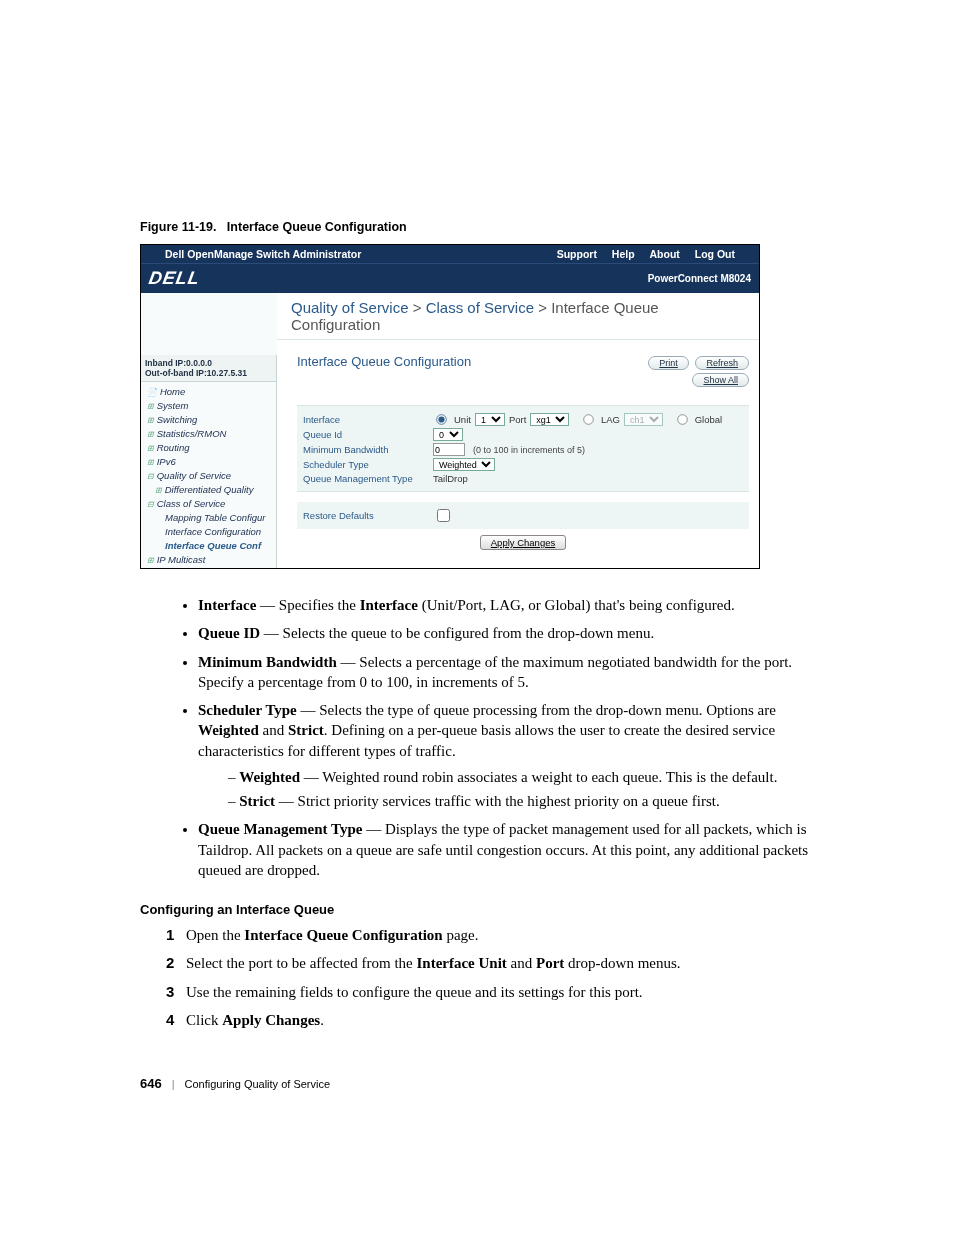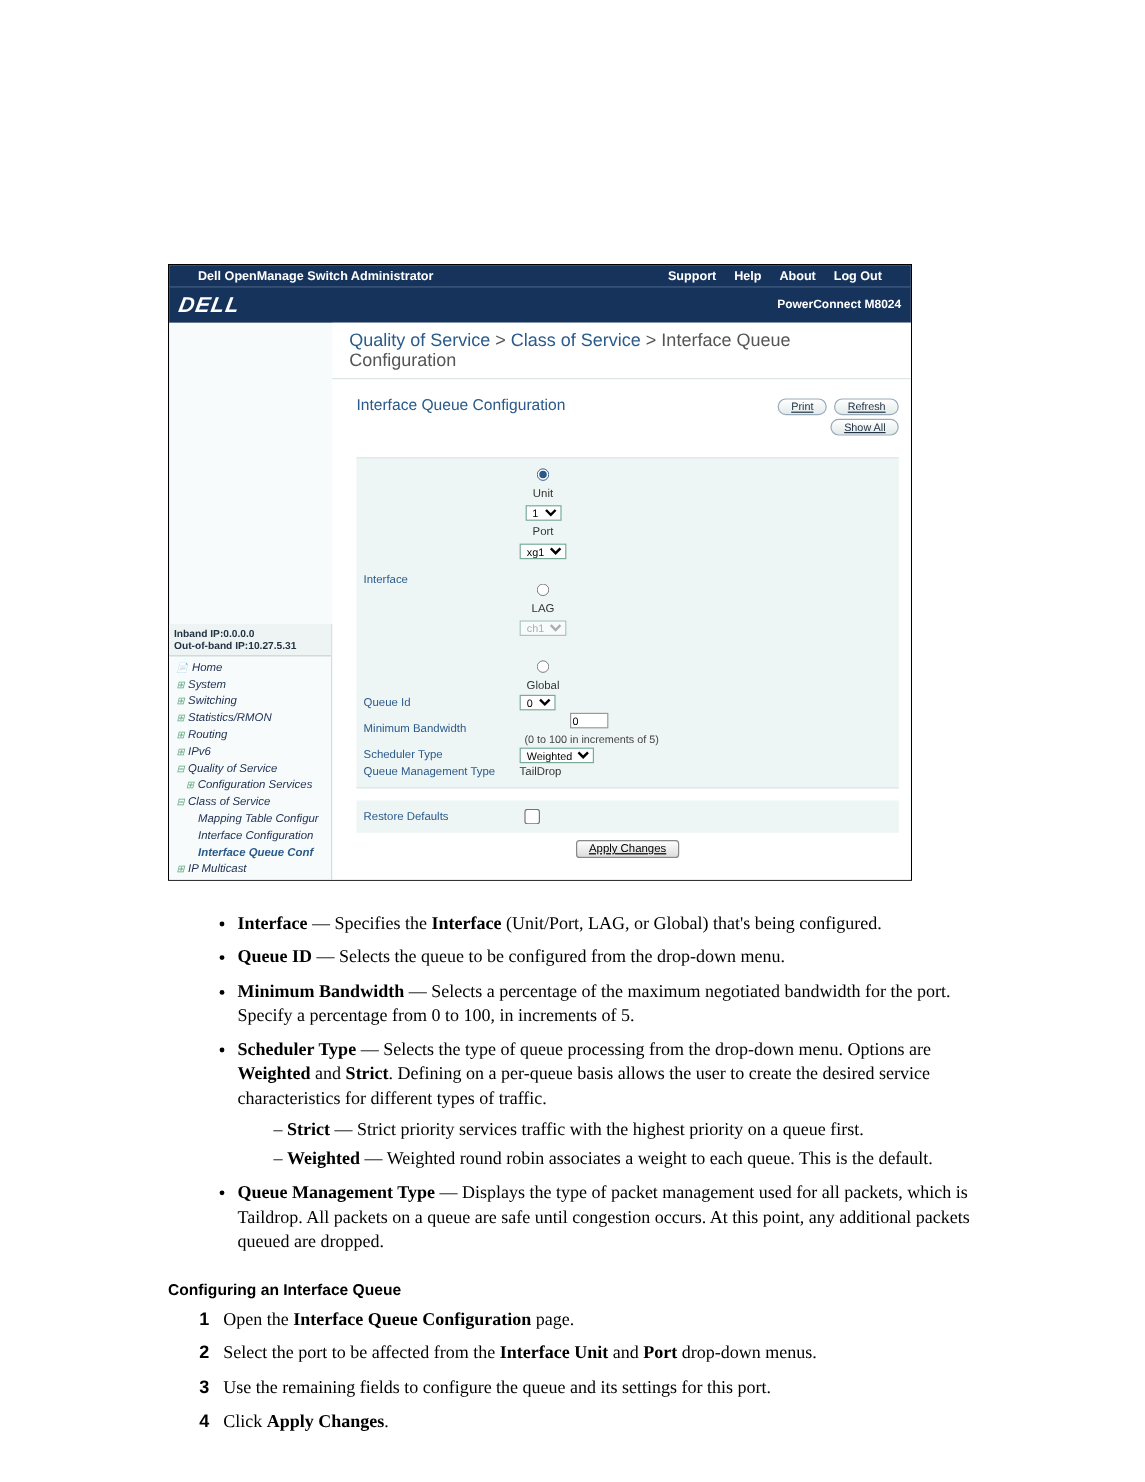--- a/index.html
+++ b/index.html
@@ -127,21 +127,21 @@
   }
   .form-area {
     background: #eef5f5;
     border-top: 1px solid #dbe5e5;
     border-bottom: 1px solid #dbe5e5;
     padding: 6px 6px;
     margin-top: 8px;
   }
   .frow { display: flex; align-items:center; padding: 1px 0; font-size: 9.5px; color:#2a5a8a;}
   .frow .flabel { width: 130px; }
-  .frow .fval { color: #333; display:flex; align-items:center; gap:4px;flex-direction:column;}
+  .frow .fval { color: #333; display:flex; align-items:center; gap:4px;}
   .mini-select {
     font-size: 9px;
     height: 13px;
     border: 1px solid #7a9;
     background: #fff;
     padding: 0 1px;
   }
   .mini-input { font-size:9px; height:11px; width:28px; border:1px solid #999; padding:0 1px;}
   input[type=radio].mini { transform: scale(0.8); margin:0 2px; accent-color:#2a5a8a;}
   .hint { font-size:9px; color:#444; margin-left:4px;}
@@ -191,20 +191,24 @@
     gap:10px;
   }
   .footer .pg { font-weight:bold; font-size:13px;}
   .footer .sep { color:#888;}
   b { font-weight: bold; }
 </style>
 </head>
 <body>
 
 <div class="page">
+  <div class="fig-caption">
+    <span>Figure 11-19.</span>&nbsp;&nbsp;
+    <span>Interface Queue Configuration</span>
+  </div>
 
   <div class="shot">
     <div class="shot-header">
       <span>Dell OpenManage Switch Administrator</span>
       <span class="links">
         <span>Support</span>
         <span>Help</span>
         <span>About</span>
         <span>Log Out</span>
       </span>
@@ -220,21 +224,21 @@
           <div>Out-of-band IP:10.27.5.31</div>
         </div>
         <ul>
           <li class="home">Home</li>
           <li class="lvl1">System</li>
           <li class="lvl1">Switching</li>
           <li class="lvl1">Statistics/RMON</li>
           <li class="lvl1">Routing</li>
           <li class="lvl1">IPv6</li>
           <li class="lvl1open">Quality of Service</li>
-          <li class="lvl2">Configuration Services</li>
+          <li class="lvl2">Differentiated Quality</li>
           <li class="lvl2open">Class of Service</li>
           <li class="lvl3">Mapping Table Configur</li>
           <li class="lvl3">Interface Configuration</li>
           <li class="lvl3 active">Interface Queue Conf</li>
           <li class="lvl1">IP Multicast</li>
         </ul>
       </div>
       <div class="main">
         <div class="crumb">
           <span class="link">Quality of Service</span>
@@ -304,22 +308,22 @@
     </div>
   </div>
 
   <div class="body-text">
     <ul class="bullets">
       <li><b>Interface</b><span> — Specifies the </span><b>Interface</b><span> (Unit/Port, LAG, or Global) that's being configured.</span></li>
       <li><b>Queue ID</b><span> — Selects the queue to be configured from the drop-down menu.</span></li>
       <li><b>Minimum Bandwidth</b><span> — Selects a percentage of the maximum negotiated bandwidth for the port. Specify a percentage from 0 to 100, in increments of 5.</span></li>
       <li><b>Scheduler Type</b><span> — Selects the type of queue processing from the drop-down menu. Options are </span><b>Weighted</b><span> and </span><b>Strict</b><span>. Defining on a per-queue basis allows the user to create the desired service characteristics for different types of traffic.</span>
         <ul class="dash">
+          <li><b>Weighted</b><span> — Weighted round robin associates a weight to each queue. This is the default.</span></li>
           <li><b>Strict</b><span> — Strict priority services traffic with the highest priority on a queue first.</span></li>
-          <li><b>Weighted</b><span> — Weighted round robin associates a weight to each queue. This is the default.</span></li>
         </ul>
       </li>
       <li><b>Queue Management Type</b><span> — Displays the type of packet management used for all packets, which is Taildrop. All packets on a queue are safe until congestion occurs. At this point, any additional packets queued are dropped.</span></li>
     </ul>
 
     <div class="section-head">Configuring an Interface Queue</div>
     <ol class="steps">
       <li><span>Open the </span><b>Interface Queue Configuration</b><span> page.</span></li>
       <li><span>Select the port to be affected from the </span><b>Interface Unit</b><span> and </span><b>Port</b><span> drop-down menus.</span></li>
       <li>Use the remaining fields to configure the queue and its settings for this port.</li>

